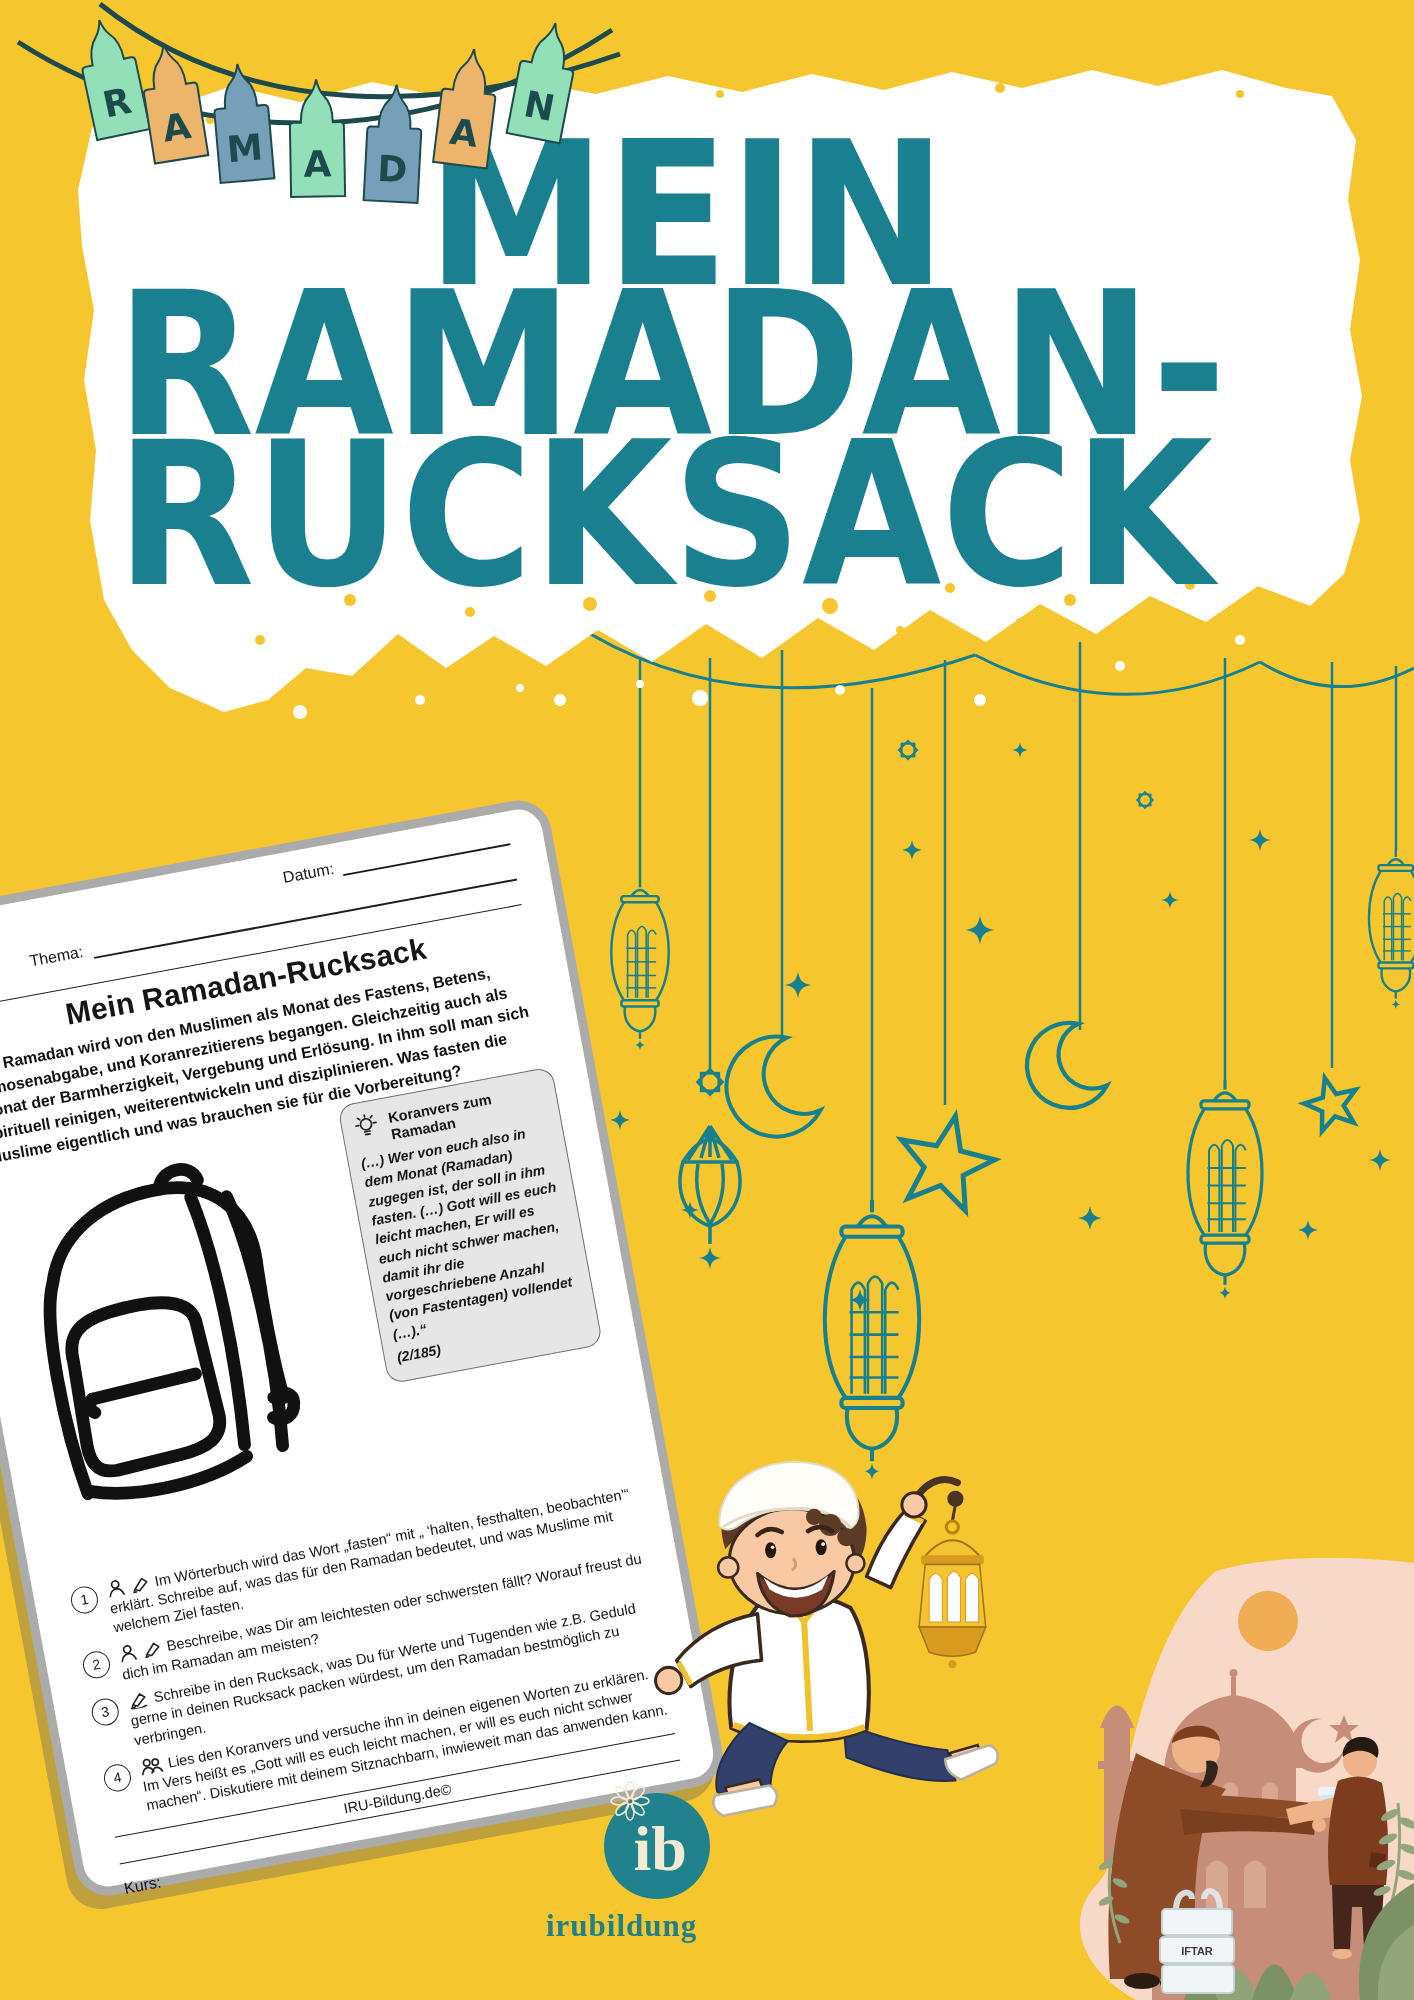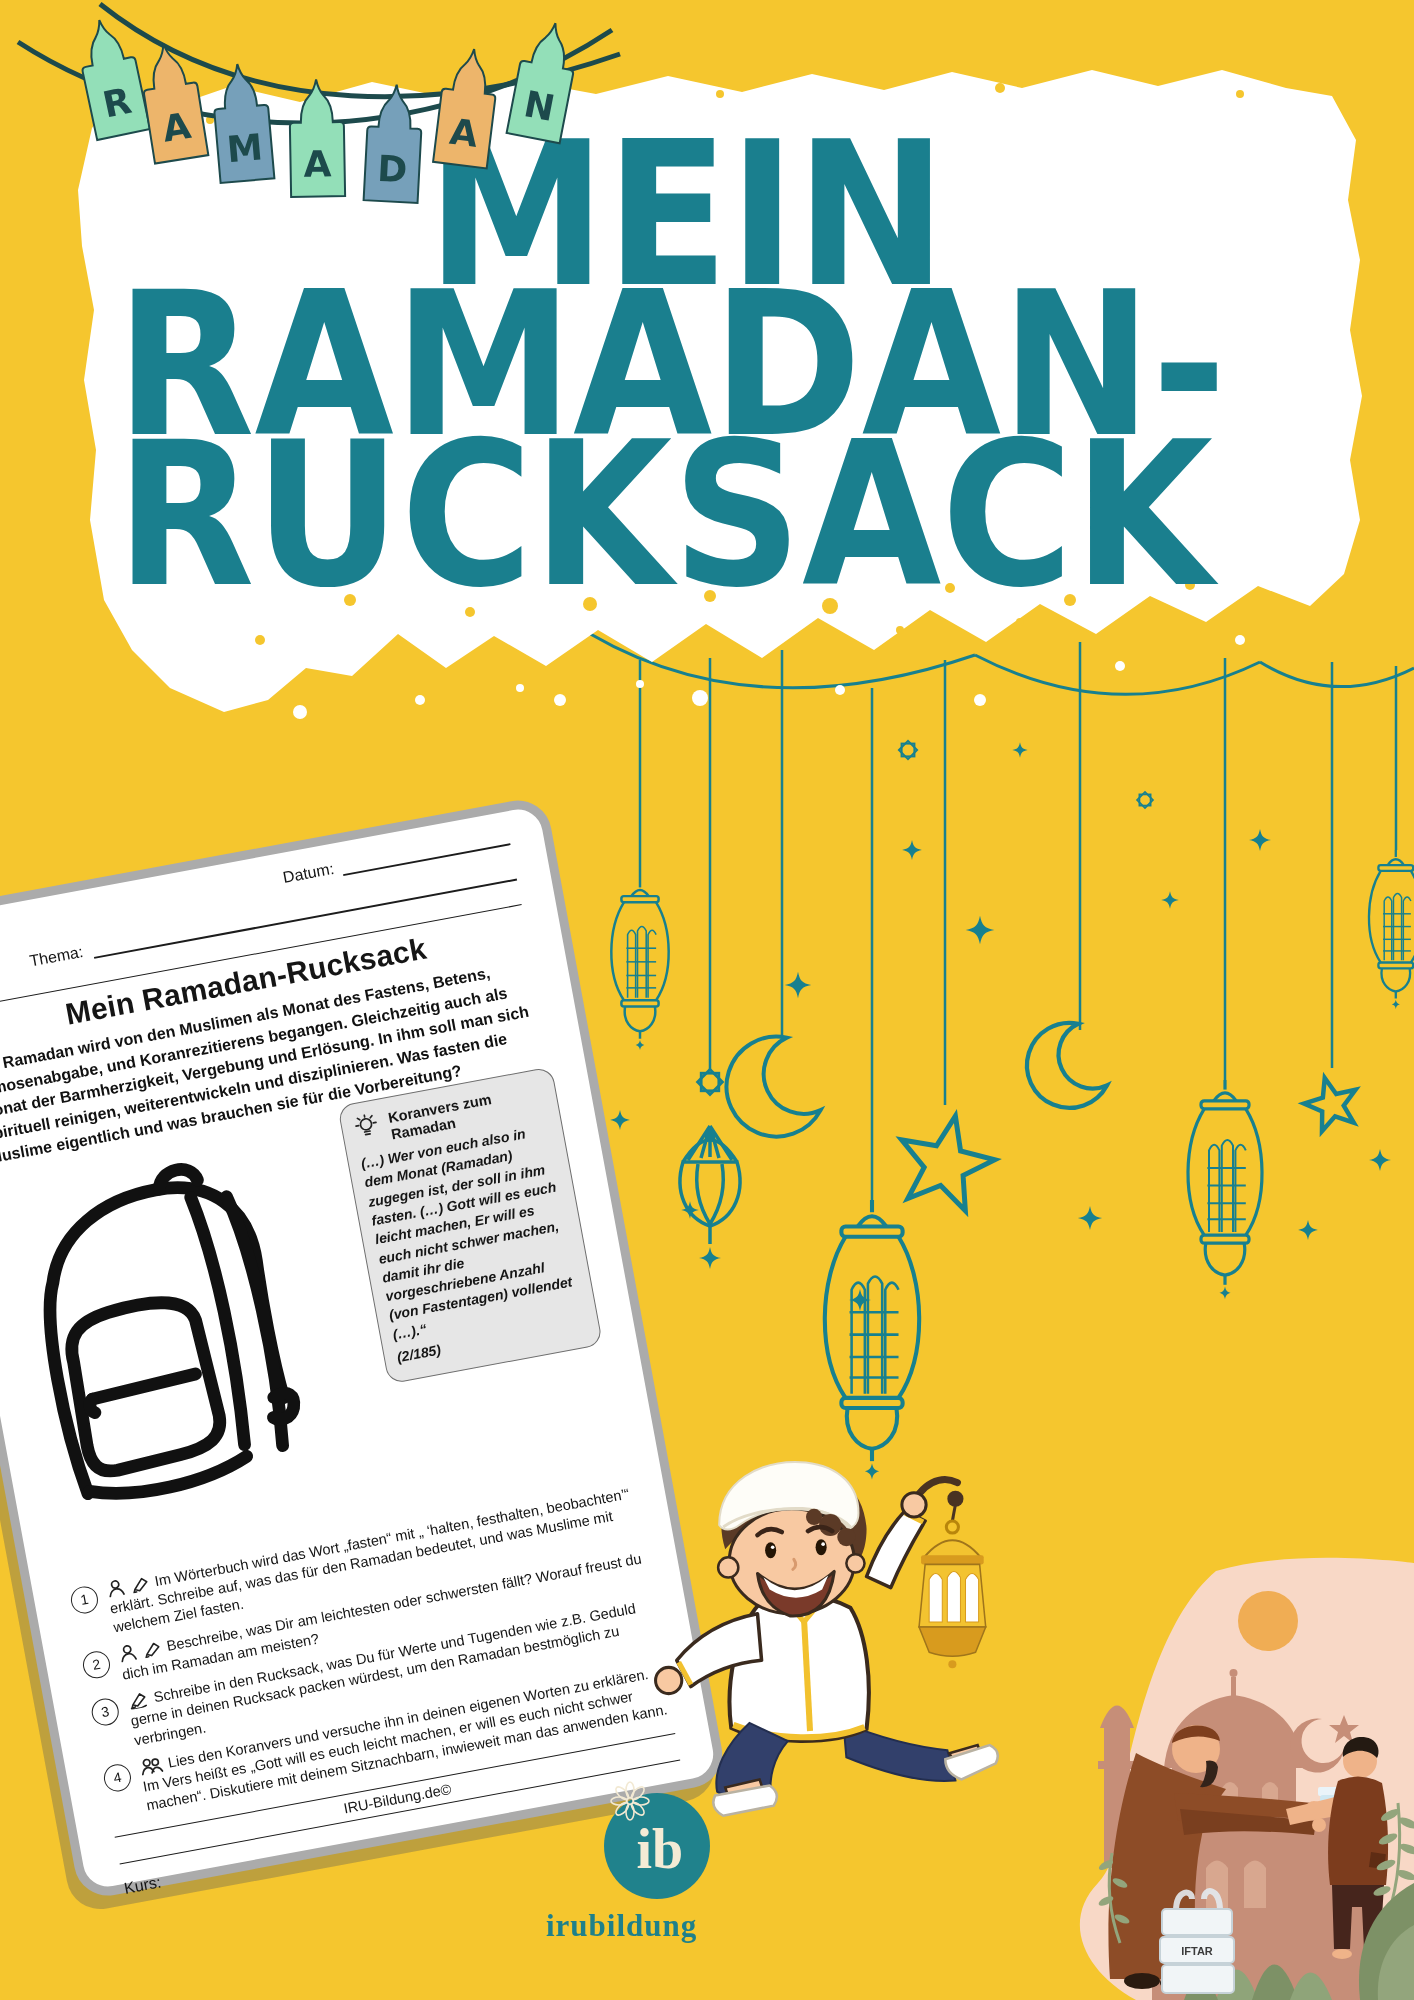--- a/index.html
+++ b/index.html
@@ -39,21 +39,21 @@
   .tbody{font-size:14.5px;line-height:1.33;font-weight:500;}
   .ticon{display:inline-block;vertical-align:-3px;margin-right:5px;}
   .fcredit{text-align:center;font-size:14.5px;margin:5px 0;}
   .kurs{margin-top:16px;font-size:16px;}
   
   .boy{position:absolute;left:606px;top:1420px;z-index:6;}
   .iftar{position:absolute;left:1076px;top:1553px;z-index:6;}
   .logo{position:absolute;left:604px;top:1793px;width:106px;height:106px;border-radius:50%;
         background:#20828C;z-index:7;}
   .logo-mono{position:absolute;left:50%;top:53%;transform:translate(-44%,-50%);
-             font-family:"Liberation Serif",serif;font-weight:700;font-size:56px;color:#F4EBD5;}
+             font-family:"Liberation Serif",serif;font-weight:700;font-size:64px;color:#F4EBD5;}
   .logo-rosette{position:absolute;left:6px;top:-12px;}
   .logo-word{position:absolute;left:546px;top:1908px;width:230px;text-align:left;z-index:7;
              font-family:"Liberation Serif",serif;font-weight:700;font-size:31px;letter-spacing:1px;color:#1F808A;}
 </style>
 </head>
 <body>
 
 <div class="canvas">
 
   <svg class="deco" width="854" height="1270" viewBox="0 0 854 1270">

